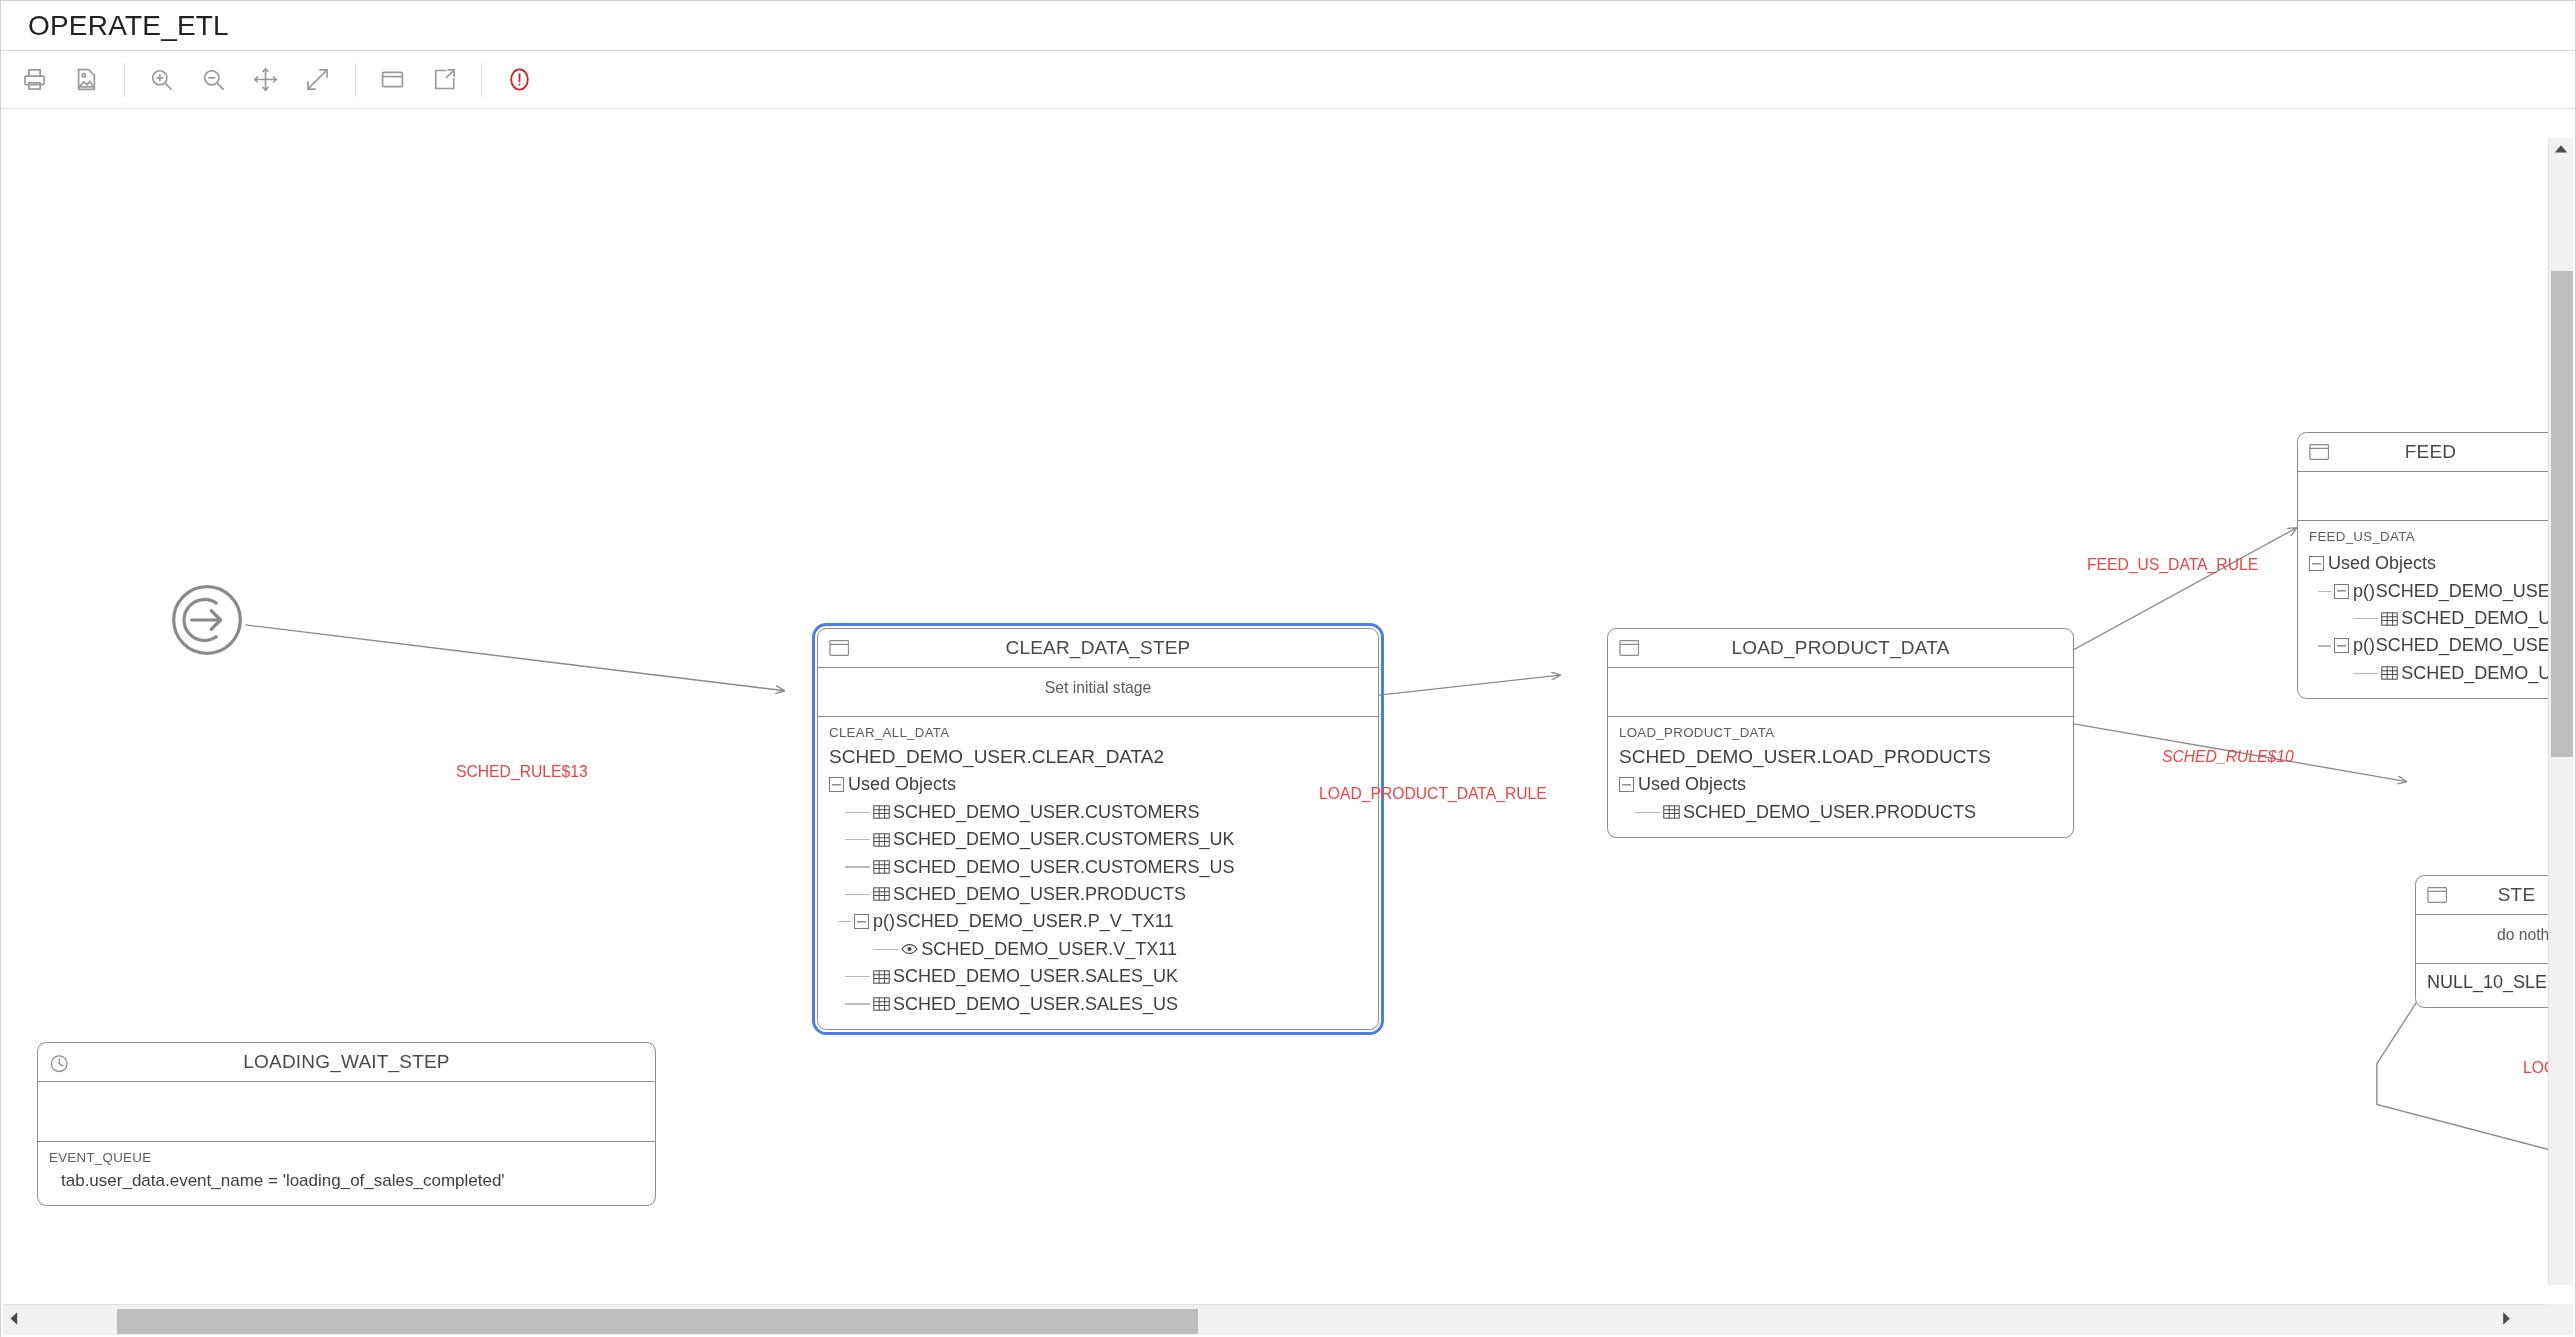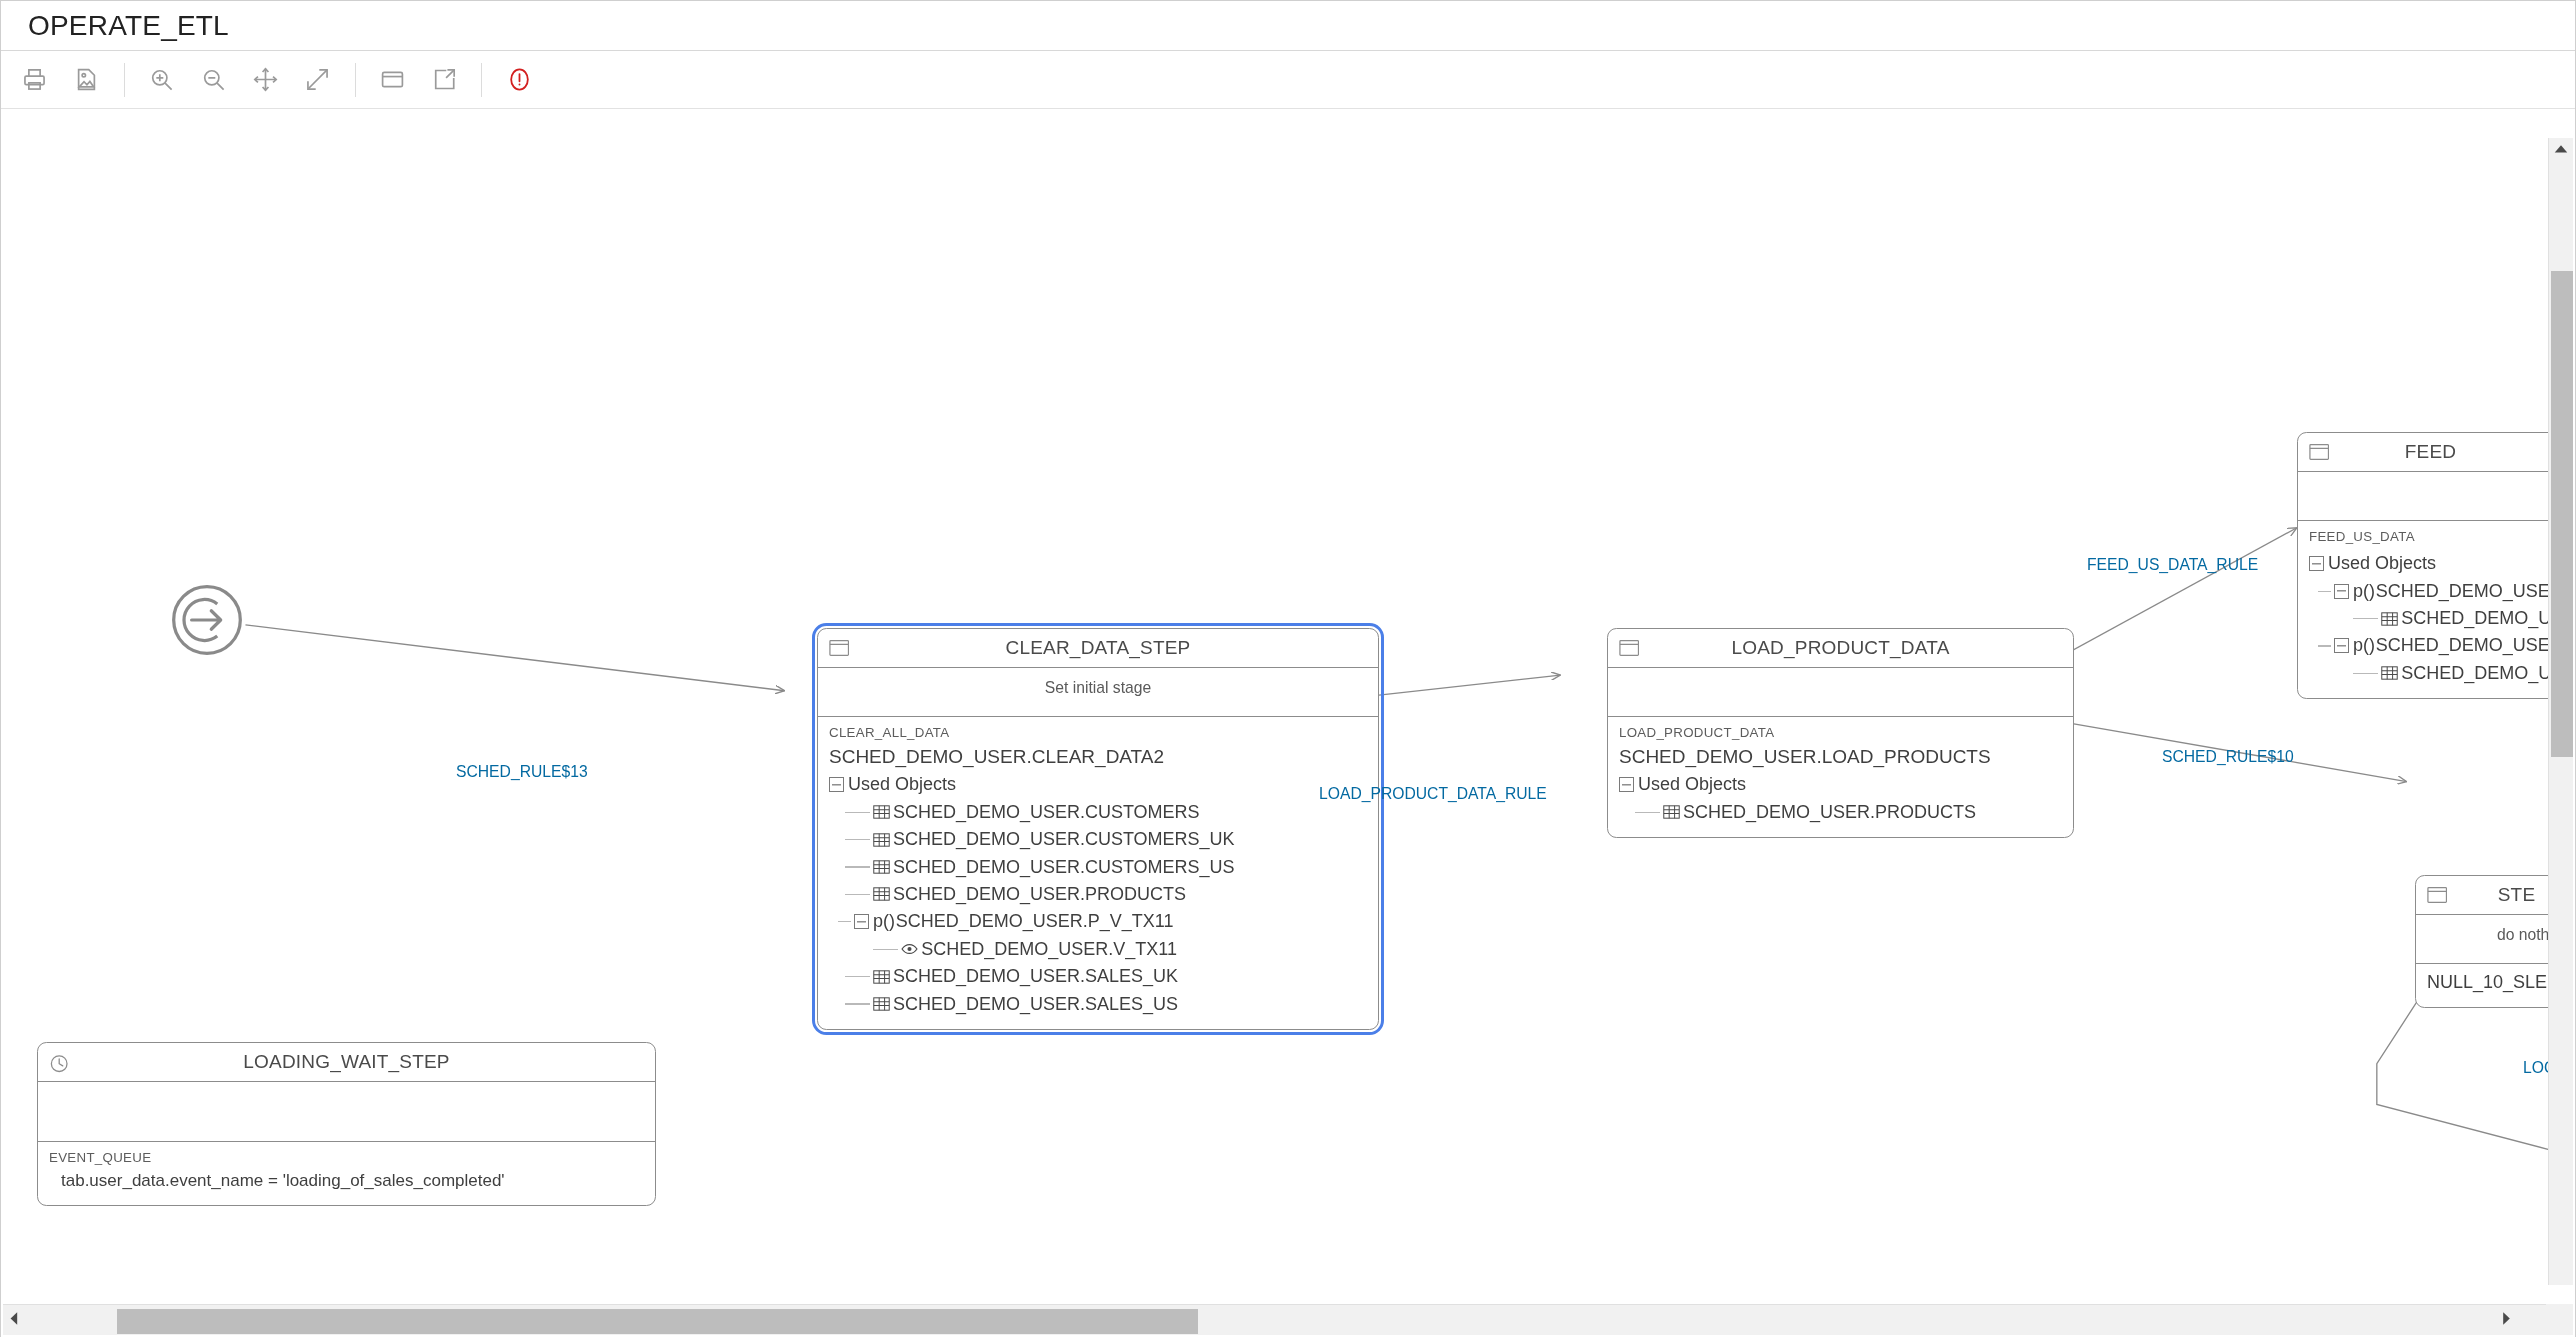--- a/index.html
+++ b/index.html
@@ -175,21 +175,21 @@
   .proc-label {
     color: #3f3f3f;
     margin-right: 0.8px;
   }
   .tree-label { color: #3f3f3f; }
 
   
   .edge-label {
     position: absolute;
     font-size: 15.7px;
-    color: #0369a1;
+    color: #ef4444;
     white-space: nowrap;
   }
 
   
   #vscroll {
     position: absolute;
     right: 1.6px; top: 137px;
     width: 25px;
     height: 1147px;
     background: #f1f1f1;
@@ -584,21 +584,21 @@
         <div class="body-main" style="font-size:18px;">NULL_10_SLEEP</div>
       </div>
     </div>
 
     <div class="edge-label" style="left:455px; top:654px;">SCHED_RULE$13</div>
 
     <div class="edge-label" style="left:1318px; top:676px;">LOAD_PRODUCT_DATA_RULE</div>
 
     <div class="edge-label" style="left:2086px; top:447px;">FEED_US_DATA_RULE</div>
 
-    <div class="edge-label" style="left:2161px; top:639px;">SCHED_RULE$10</div>
+    <div class="edge-label" style="left:2161px; top:639px;font-style:italic;">SCHED_RULE$10</div>
 
     <div class="edge-label" style="left:2522px; top:950px;">LOOP</div>
 
   </div>
 
   <div id="vscroll">
     <span class="arrow-up">
       <svg width="14" height="9.4" viewBox="0 0 18 12">
           <path d="M9 1.5L17 11H1z" fill="#4a4a4a"></path>
         </svg>

